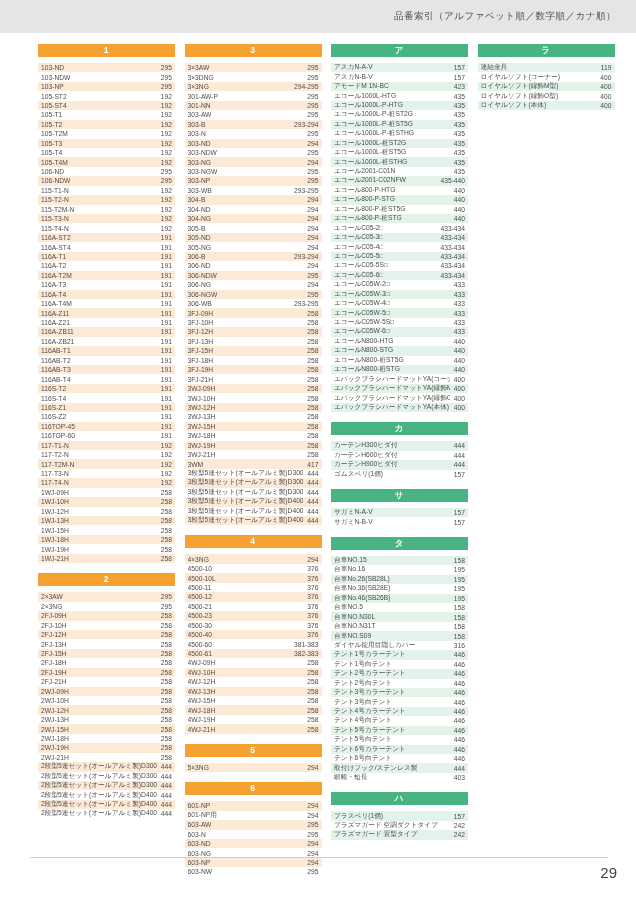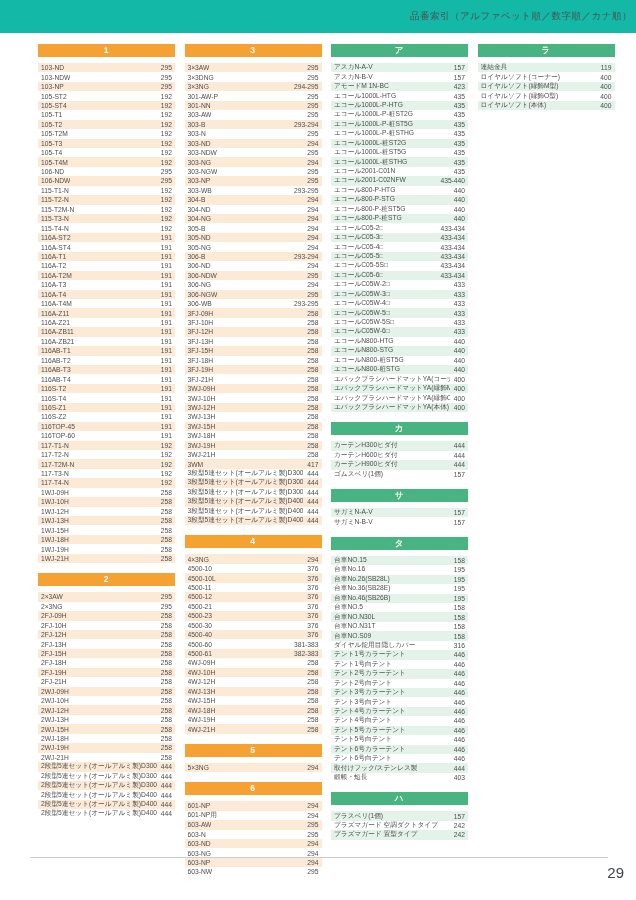--- a/index.html
+++ b/index.html
@@ -3,22 +3,22 @@
 <meta charset="utf-8">
 <style>
   html,body{margin:0;padding:0;}
   body{
     width:636px;height:900px;position:relative;background:#ffffff;
     font-family:"Liberation Sans","DejaVu Sans",sans-serif;
     -webkit-font-smoothing:antialiased;overflow:hidden;
   }
   .topbar{
     position:absolute;top:0;left:0;width:636px;height:33px;
-    background:#14b8a6;display:flex;align-items:center;justify-content:flex-end;
-    box-sizing:border-box;padding-right:4px;
+    background:#e5e5e5;display:flex;align-items:center;justify-content:flex-end;
+    box-sizing:border-box;padding-right:20px;
   }
   .topbar-title{font-size:9.5px;color:#4a5254;letter-spacing:0.5px;}
   .content{
     position:absolute;top:44px;left:38px;
     display:grid;grid-template-columns:repeat(4,137px);column-gap:9.5px;
     align-items:start;
   }
   .col{display:flex;flex-direction:column;}
   .section{margin-bottom:10px;}
   .section-header{
@@ -34,21 +34,21 @@
     font-size:6.7px;color:#4d4d4d;white-space:nowrap;overflow:hidden;
   }
   .num-section .row:nth-child(odd){background:#fcead7;}
   .kana-section .row:nth-child(odd){background:#e3f3e9;}
   .item-name{overflow:hidden;text-overflow:clip;margin-right:4px;}
   .item-page{flex:none;}
   .footer-line{
     position:absolute;left:30px;right:28px;top:857px;height:1px;background:#c9cdce;
   }
   .page-number{
-    position:absolute;right:12px;top:864px;font-size:15px;color:#3f4547;
+    position:absolute;right:19px;top:864px;font-size:15px;color:#3f4547;
   }
 </style>
 </head>
 <body>
 
 <div class="topbar">
   <span class="topbar-title">品番索引（アルファベット順／数字順／カナ順）</span>
 </div>
 
 <div class="content">

